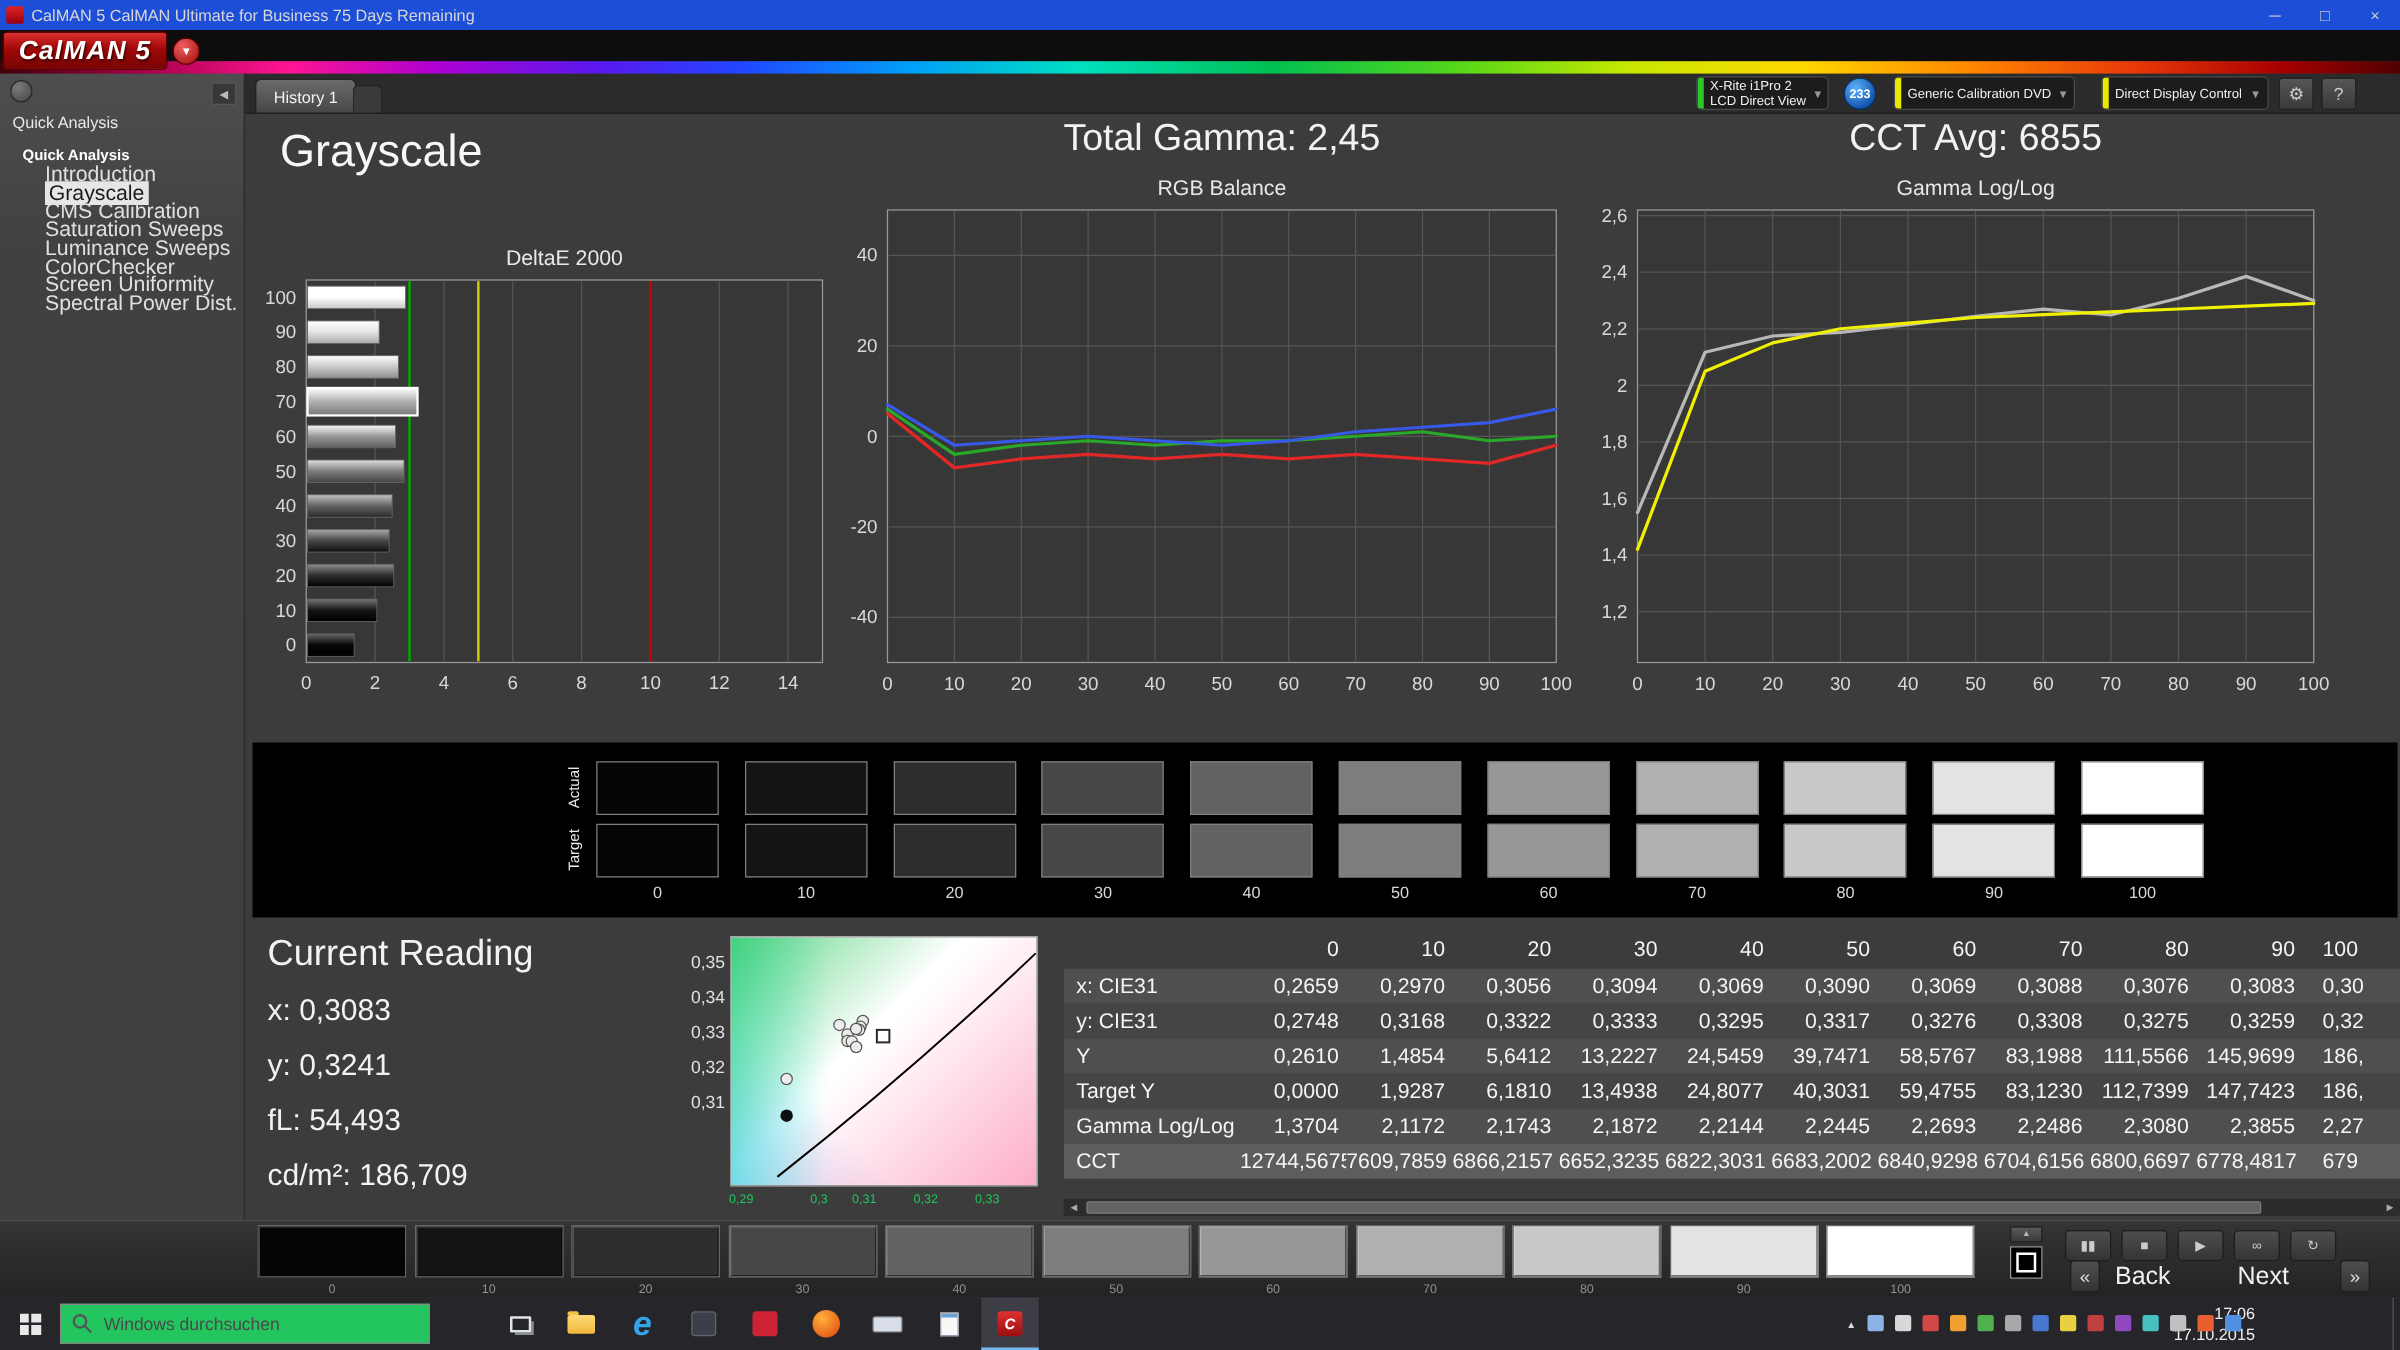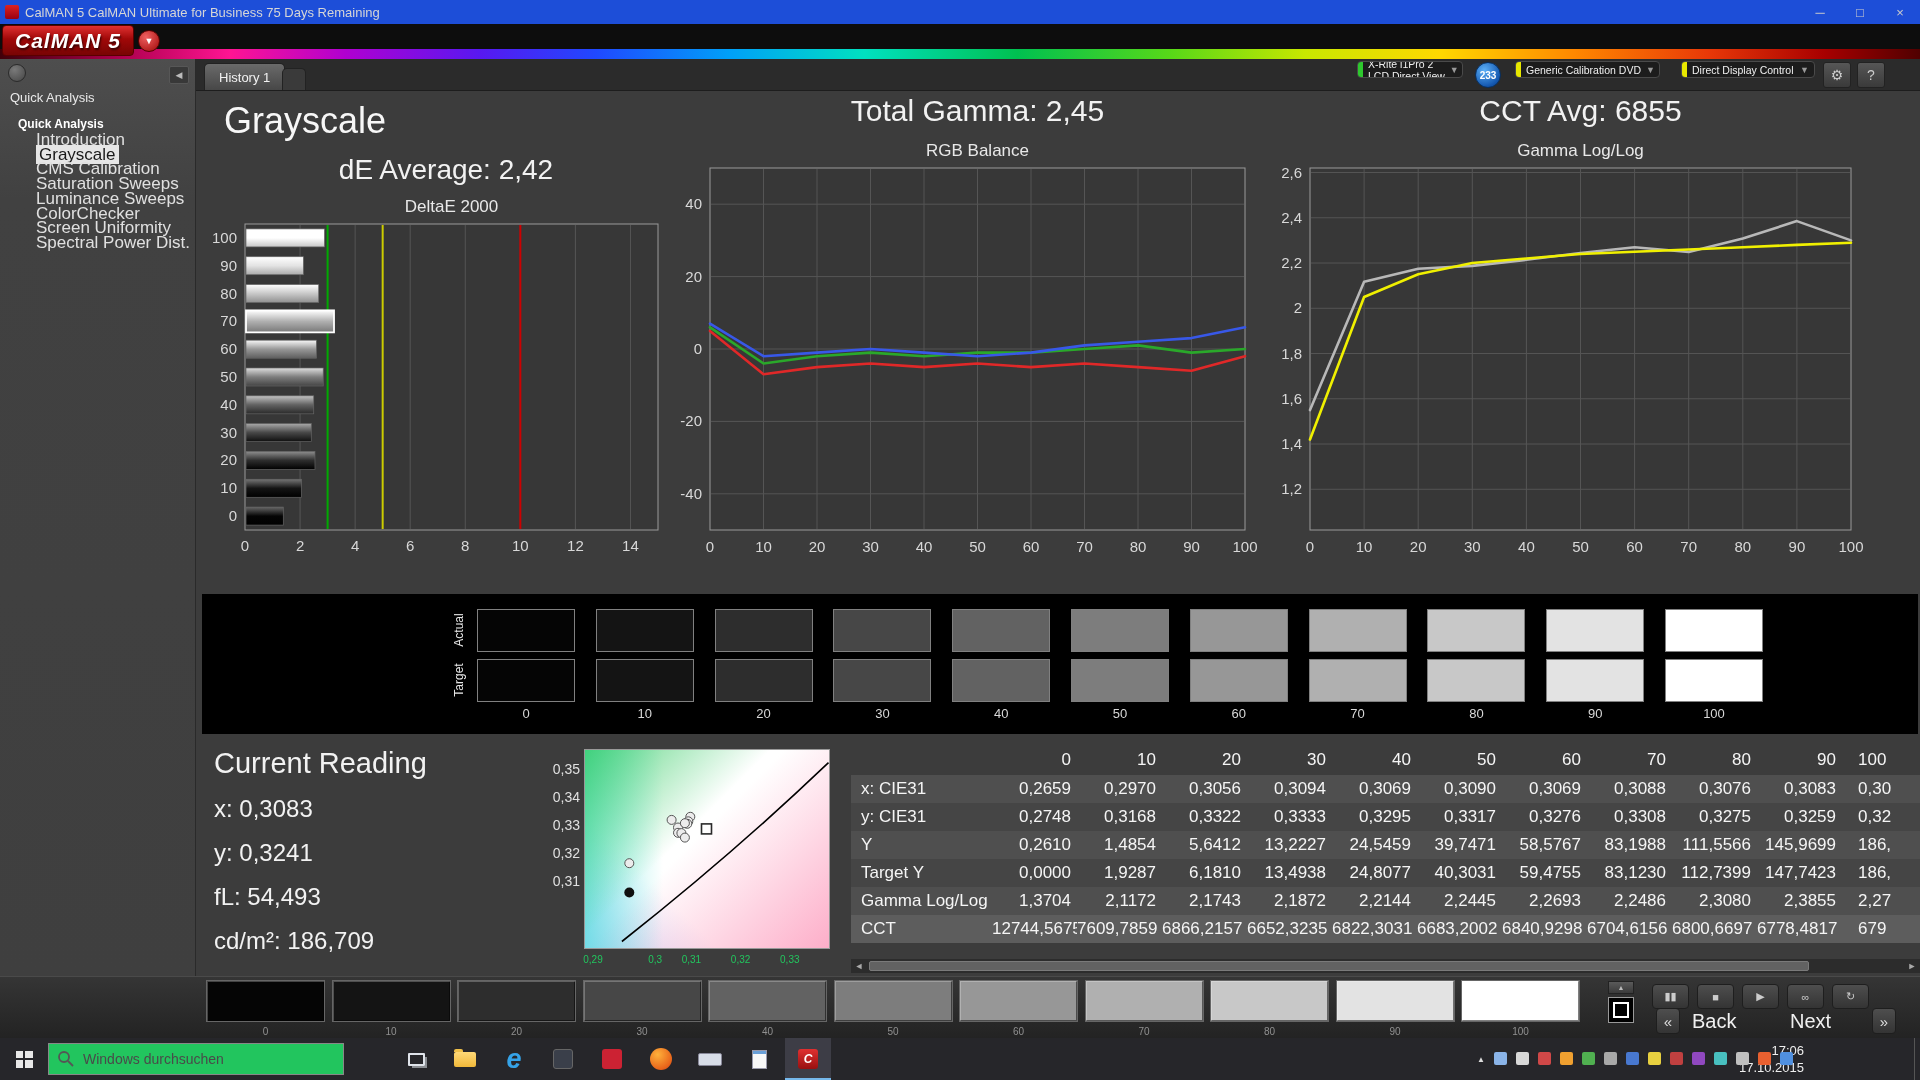--- a/index.html
+++ b/index.html
@@ -18,21 +18,21 @@
 .logo-band{position:absolute;left:0;top:24px;width:1920px;height:25px;background:#0d0d0d}
 .rainbow{position:absolute;left:0;top:49px;width:1920px;height:10px;background:linear-gradient(90deg,#40000a,#a8004a 6%,#ff1493 12%,#b000d0 18%,#5818f0 25%,#2048ff 31%,#00a0f8 38%,#00e0c0 45%,#00c050 53%,#58d818 61%,#c8e800 68%,#ffd800 75%,#ff8800 82%,#e83808 89%,#a80000 95%,#500000)}
 .calman-logo{position:absolute;left:2px;top:25px;height:31px;display:flex;align-items:center;z-index:25}
 .logo-box{height:31px;padding:0 12px;background:linear-gradient(#e03030,#a00808 45%,#780404);border:1px solid #5a0000;border-radius:4px;color:#fff;font-size:21px;font-weight:bold;font-style:italic;display:flex;align-items:center;text-shadow:1px 2px 2px rgba(0,0,0,.6);letter-spacing:1px}
 .logo-drop{width:22px;height:22px;margin-left:4px;border-radius:50%;background:radial-gradient(circle at 35% 30%,#f06060,#a00808);border:1px solid #5a0000;color:#fff;font-size:9px;display:flex;align-items:center;justify-content:center}
 
 
 .tabbar{position:absolute;left:196px;top:59px;width:1724px;height:32px;background:#2b2b2b;border-bottom:1px solid #1d1d1d}
 .tab{position:absolute;left:8px;bottom:0;height:27px;padding:0 14px;background:linear-gradient(#6a6a6a,#474747);border:1px solid #222;border-bottom:none;border-radius:5px 5px 0 0;color:#f2f2f2;font-size:13px;display:flex;align-items:center}
 .tab-stub{position:abs;position:absolute;left:86px;bottom:0;height:22px;width:24px;background:#3a3a3a;border:1px solid #222;border-bottom:none;border-radius:5px 5px 0 0}
-.dev-box{position:absolute;top:2px;height:17px;background:#1c1c1c;border:1px solid #4a4a4a;border-radius:4px;display:flex;align-items:center;color:#f0f0f0;font-size:10.5px;overflow:hidden}
+.dev-box{position:absolute;top:2px;height:27px;background:#1c1c1c;border:1px solid #4a4a4a;border-radius:4px;display:flex;align-items:center;color:#f0f0f0;font-size:10.5px;overflow:hidden}
 .dev-stripe{width:5px;align-self:stretch;flex:none}
 .dev-text{padding:0 5px;line-height:12px;white-space:nowrap}
 .dev-arrow{margin-left:auto;padding-right:5px;color:#999;font-size:9px}
 .badge{position:absolute;top:3px;width:26px;height:26px;border-radius:50%;background:radial-gradient(circle at 35% 30%,#5cb0f8,#1458b0 70%,#0a3878);border:1px solid #083060;color:#fff;font-size:10px;font-weight:bold;display:flex;align-items:center;justify-content:center}
 .sq-btn{position:absolute;top:3px;width:28px;height:26px;background:linear-gradient(#565656,#3a3a3a);border:1px solid #222;border-radius:3px;color:#ccc;font-size:14px;display:flex;align-items:center;justify-content:center}
 
 
 .sidebar{position:absolute;left:0;top:59px;width:196px;height:917px;background:linear-gradient(180deg,#4e4e4e,#414141 140px,#3f3f3f);border-right:1px solid #2a2a2a}
 .sb-circle{position:absolute;left:8px;top:5px;width:18px;height:18px;border-radius:50%;background:radial-gradient(circle at 35% 30%,#7a7a7a,#454545);border:1px solid #2a2a2a}
 .sb-collapse{position:absolute;right:6px;top:7px;width:20px;height:18px;background:#383838;border:1px solid #575757;border-radius:2px;color:#bbb;font-size:9px;display:flex;align-items:center;justify-content:center}
@@ -175,21 +175,20 @@
           <div class="sb-item"><span>Saturation Sweeps</span></div>
           <div class="sb-item"><span>Luminance Sweeps</span></div>
           <div class="sb-item"><span>ColorChecker</span></div>
           <div class="sb-item"><span>Screen Uniformity</span></div>
           <div class="sb-item"><span>Spectral Power Dist.</span></div>
         </div>
     </div>
   </div>
 
   <div class="h-title">Grayscale</div>
-  <div class="h-de">dE Average: 2,42</div>
   <div class="h-gamma">Total Gamma: 2,45</div>
   <div class="h-cct">CCT Avg: 6855</div>
 
   <svg id="chart-de" class="abs" style="left:200px;top:192px" width="480" height="368">
       <defs>
         <linearGradient id="deg0" x1="0" y1="0" x2="0" y2="1">
           <stop offset="0%" stop-color="rgb(255,255,255)"></stop>
           <stop offset="50%" stop-color="#ffffff"></stop>
           <stop offset="100%" stop-color="rgb(199,199,199)"></stop>
         </linearGradient>

